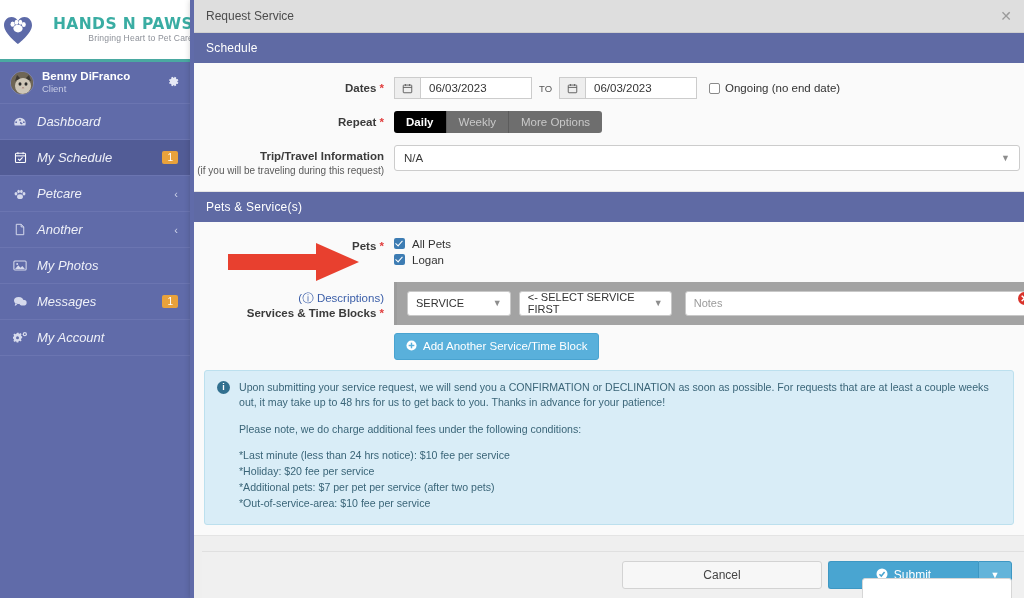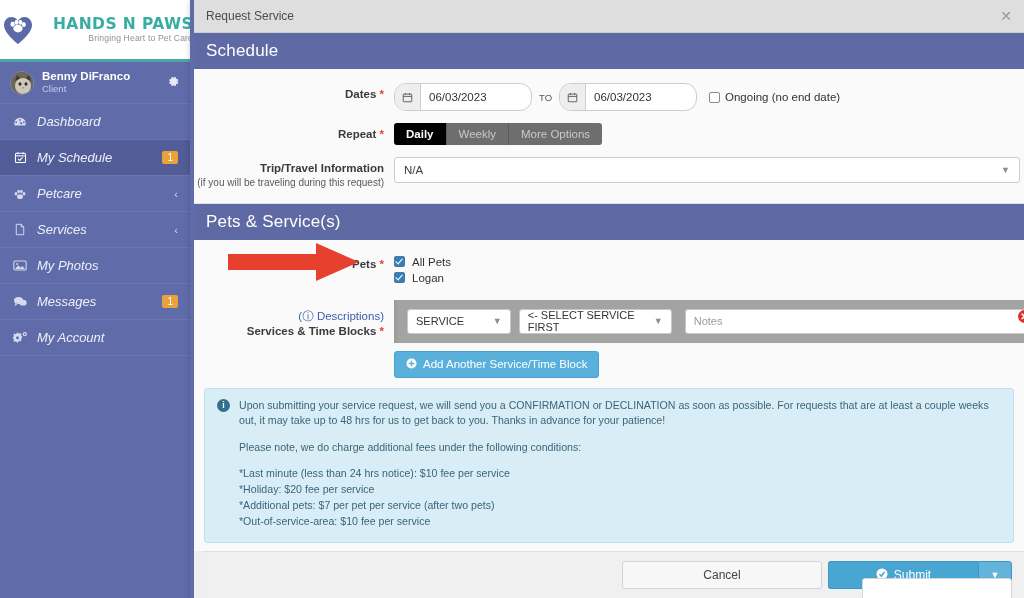--- a/index.html
+++ b/index.html
@@ -93,42 +93,42 @@
   .modal-close { color: #9a9a9a; font-size: 14px; cursor: pointer; }
 
   .modal-body {
     position: absolute; top: 33px; left: 0; right: 0; bottom: 47px;
     overflow: hidden; background: #efefef;
     padding: 0 8px;
   }
 
   .section-head {
     background: #5f6aa4; color: #fff;
-    font-size: 17px; padding: 8px 12px;
+    font-size: 12px; padding: 8px 12px;
     margin: 0 -8px;
     letter-spacing: .2px;
   }
   .panel { background: #fafafa; padding: 14px 0 10px 0; margin: 0 -8px;
            border-bottom: 1px solid #e4e4e4; }
 
   .frow { display: flex; align-items: flex-start; margin-bottom: 12px; }
   .flabel {
     width: 200px; flex: 0 0 200px; text-align: right;
     padding-right: 10px; padding-top: 4px;
     font-weight: bold; font-size: 11.5px; color: #3b3b3b;
     line-height: 1.3;
   }
   .flabel .sub { font-weight: normal; font-size: 10px; color: #5a5a5a; }
   .req { color: #e03b3b; font-weight: bold; }
   .fctrl { flex: 1 1 auto; display: flex; align-items: center; flex-wrap: wrap; }
 
   .date-group {
     display: flex; align-items: stretch;
-    border: 1px solid #ccc; border-radius: 12px;
-    background: #fff; height: 28px; overflow: hidden;
+    border: 1px solid #ccc; border-radius: 0;
+    background: #fff; height: 22px; overflow: hidden;
   }
   .date-ico {
     width: 26px; background: #eeeeee; border-right: 1px solid #ccc;
     display: flex; align-items: center; justify-content: center;
     color: #555; font-size: 11px;
   }
   .date-val {
     padding: 0 8px; display: flex; align-items: center;
     font-size: 11.5px; color: #333; width: 110px;
   }
@@ -343,21 +343,21 @@
     <span class="nav-caret">‹</span>
   </div>
 
   <div class="nav-item">
     <span class="nav-ico">
       <svg width="12" height="13" viewBox="0 0 14 16" fill="none" stroke="#d6daec" stroke-width="1.2">
         <path d="M2.4 1.6h6l3.2 3.2v9.6H2.4z"></path>
         <polyline points="8.4,1.6 8.4,4.8 11.6,4.8"></polyline>
       </svg>
     </span>
-    <span class="nav-label">Services</span>
+    <span class="nav-label">Another</span>
     <span class="nav-caret">‹</span>
   </div>
 
   <div class="nav-item">
     <span class="nav-ico">
       <svg width="14" height="13" viewBox="0 0 16 14" fill="#d6daec">
         <rect x="1" y="1.8" width="14" height="10.4" rx="1.2" fill="none" stroke="#d6daec" stroke-width="1.2"></rect>
         <circle cx="4.8" cy="5.2" r="1.1"></circle>
         <path d="M2.4 11 L6 6.8 L8.6 9.6 L10.6 7.6 L13.6 11 Z"></path>
       </svg>

